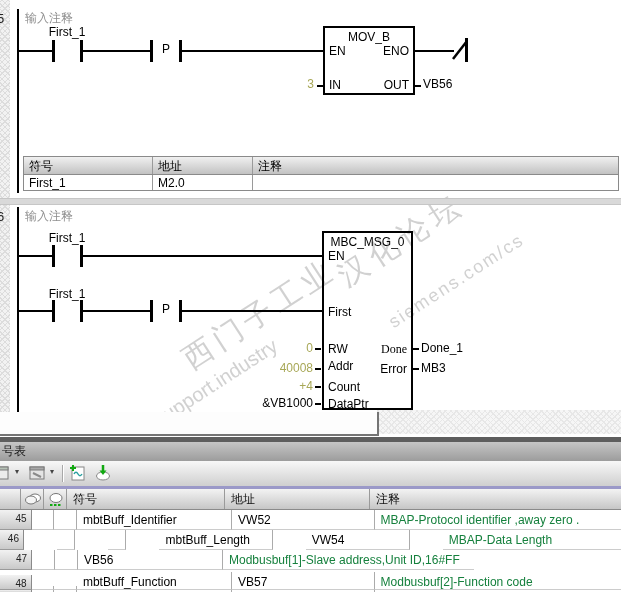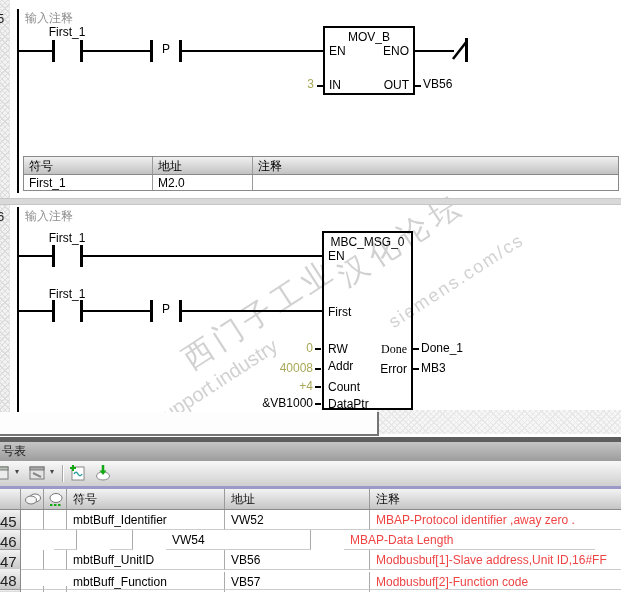--- a/index.html
+++ b/index.html
@@ -44,26 +44,26 @@
   .ptool{left:0;top:461px;width:621px;height:25px;background:linear-gradient(#f8f8f8,#cfcfcf);z-index:5;}
   .tbico{position:absolute;width:17px;height:17px;}
   .dd{position:absolute;font-size:8px;color:#444;top:6px;}
   .tsep{position:absolute;left:62px;top:4px;width:0;height:17px;border-left:1px solid #a8a8a8;border-right:1px solid #fff;}
   .purple{left:0;top:486px;width:621px;height:3px;background:#9b99c8;z-index:5;}
   
   .phead{left:0;top:489px;width:621px;height:21px;display:flex;z-index:5;
     background:linear-gradient(#f3f3f3,#c6c6c6);border-bottom:1px solid #8a8a8a;box-sizing:border-box;}
   .phead .hc{box-sizing:border-box;border-right:1px solid #9a9a9a;line-height:20px;padding-left:6px;color:#111;overflow:hidden;}
   .prow{left:0;width:621px;height:20px;display:flex;z-index:5;background:#fff;}
-  .prow .nc{box-sizing:border-box;width:21px;background:linear-gradient(#f2f2f2,#c9c9c9);
-    border-right:1px solid #8a8a8a;border-bottom:1px solid #9a9a9a;text-align:right;padding:3px 4px 0 0;font-size:15px;color:#222;overflow:hidden;}
+  .prow .nc{box-sizing:border-box;width:32px;background:linear-gradient(#f2f2f2,#c9c9c9);
+    border-right:1px solid #8a8a8a;border-bottom:1px solid #9a9a9a;text-align:right;padding:3px 4px 0 0;font-size:10px;color:#222;overflow:hidden;}
   .prow .dc{box-sizing:border-box;border-right:1px solid #ababab;border-bottom:1px solid #cccccc;
     padding:3px 0 0 6px;white-space:nowrap;overflow:hidden;}
   .w-ic{width:23px;} .w-sym{width:158px;} .w-adr{width:145px;} .w-cmt{width:251px;}
-  .green{color:#ef4444;}
+  .green{color:#15803d;}
   .hcell-corner{width:21px;} 
 </style>
 </head>
 <body>
 
 <div id="screen">
 
   <div class="abs wm" style="left:330px;top:262px;font-size:30px;letter-spacing:6px;">汉化论坛</div>
   <div class="abs wm" style="left:385px;top:315px;font-size:18px;letter-spacing:2px;">siemens.com/cs</div>
   <div class="abs wm" style="left:175px;top:345px;font-size:30px;letter-spacing:5px;">西门子工业</div>
@@ -223,28 +223,28 @@
     <div class="dc w-ic"></div>
     <div class="dc w-ic"></div>
     <div class="dc w-sym">mbtBuff_Identifier</div>
     <div class="dc w-adr">VW52</div>
     <div class="dc w-cmt green" style="border-right:none;">MBAP-Protocol identifier ,away zero .</div>
   </div>
   <div class="abs prow" style="top:530px;gap:33px;">
     <div class="nc">46</div>
     <div class="dc w-ic"></div>
     <div class="dc w-ic"></div>
+    <div class="dc w-sym">mbtBuff_Length</div>
     <div class="dc w-adr">VW54</div>
     <div class="dc w-cmt green" style="border-right:none;">MBAP-Data Length</div>
   </div>
   <div class="abs prow" style="top:550px;">
     <div class="nc">47</div>
     <div class="dc w-ic"></div>
     <div class="dc w-ic"></div>
-    <div class="dc w-sym">mbtBuff_UnitID</div>
     <div class="dc w-adr">VB56</div>
     <div class="dc w-cmt green" style="border-right:none;">Modbusbuf[1]-Slave address,Unit ID,16#FF</div>
   </div>
   <div class="abs prow" style="top:570px;align-items:flex-end;">
     <div class="nc">48</div>
     <div class="dc w-ic"></div>
     <div class="dc w-ic"></div>
     <div class="dc w-sym">mbtBuff_Function</div>
     <div class="dc w-adr">VB57</div>
     <div class="dc w-cmt green" style="border-right:none;">Modbusbuf[2]-Function code</div>

